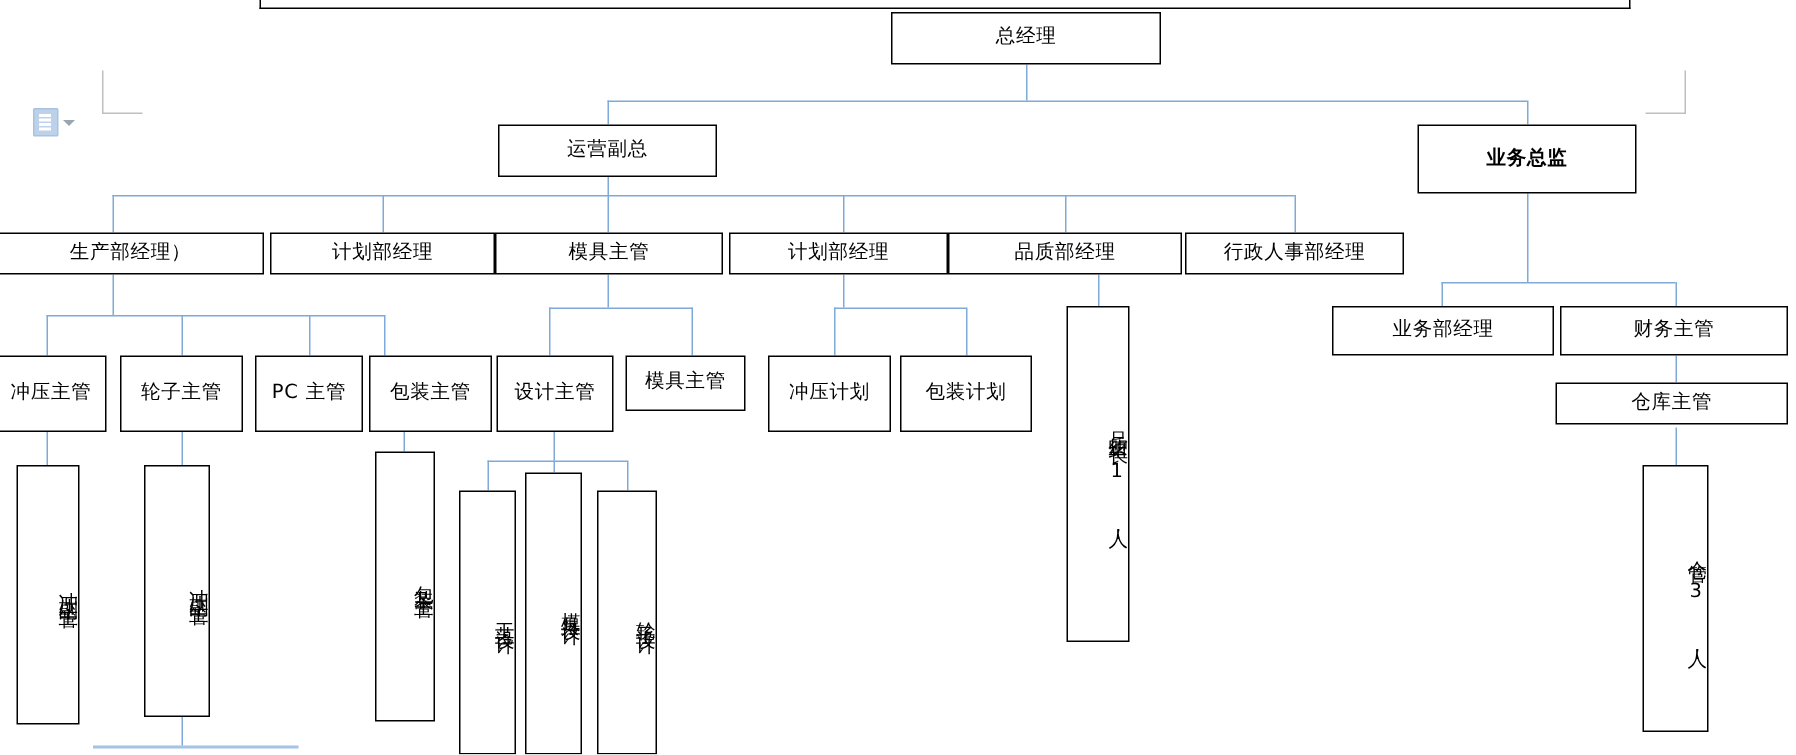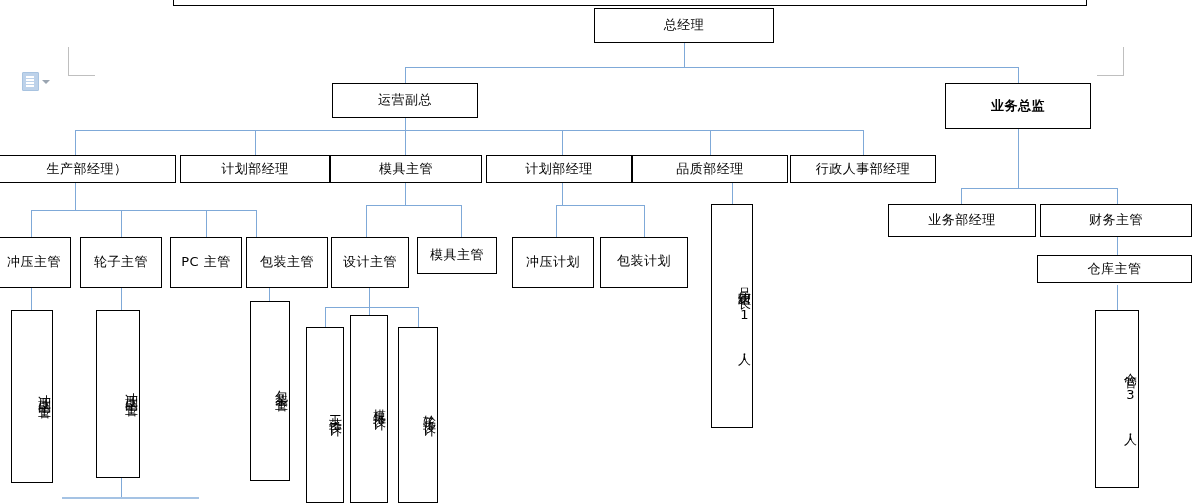--- a/index.html
+++ b/index.html
@@ -192,21 +192,21 @@
 
   <div class="box" style="left:-3px; top:237px; width:74px; height:51px;">冲压主管</div>
   <div class="box" style="left:80px; top:237px; width:82px; height:51px;">轮子主管</div>
   <div class="box" style="left:170px; top:237px; width:72px; height:51px;">PC 主管</div>
   <div class="box" style="left:246px; top:237px; width:82px; height:51px;">包装主管</div>
 
   <div class="box" style="left:331px; top:237px; width:78px; height:51px;">设计主管</div>
   <div class="box" style="left:417px; top:237px; width:80px; height:37px;">模具主管</div>
 
   <div class="box" style="left:512px; top:237px; width:82px; height:51px;">冲压计划</div>
-  <div class="box" style="left:600px; top:237px; width:88px; height:51px;font-family:Liberation Mono, monospace;">包装计划</div>
+  <div class="box" style="left:600px; top:237px; width:88px; height:51px;">包装计划</div>
 
   <div class="box vert" style="left:711px; top:204px; width:42px; height:224px;">品质组长 1 人：</div>
 
   <div class="box vert" style="left:11px; top:310px; width:42px; height:173px;">冲压副主管：</div>
   <div class="box vert" style="left:96px; top:310px; width:44px; height:168px;">冲压副主管：</div>
   <div class="box vert" style="left:250px; top:301px; width:40px; height:180px;">包装主管：</div>
   <div class="box vert" style="left:306px; top:327px; width:38px; height:176px;">工艺设计：</div>
   <div class="box vert" style="left:350px; top:315px; width:38px; height:188px;">模具设计：</div>
   <div class="box vert" style="left:398px; top:327px; width:40px; height:176px;">轮子设计：</div>
 

